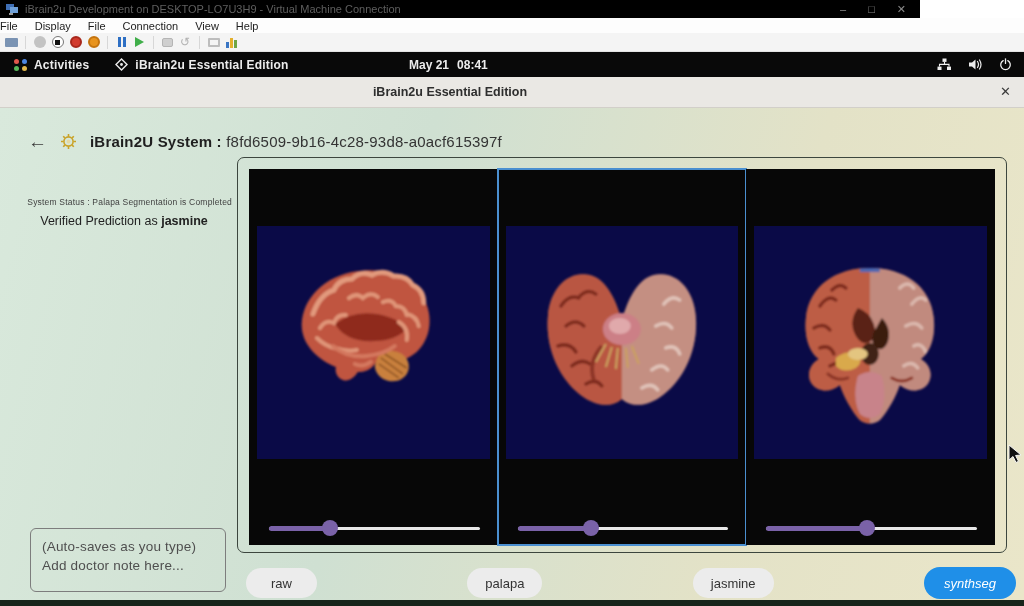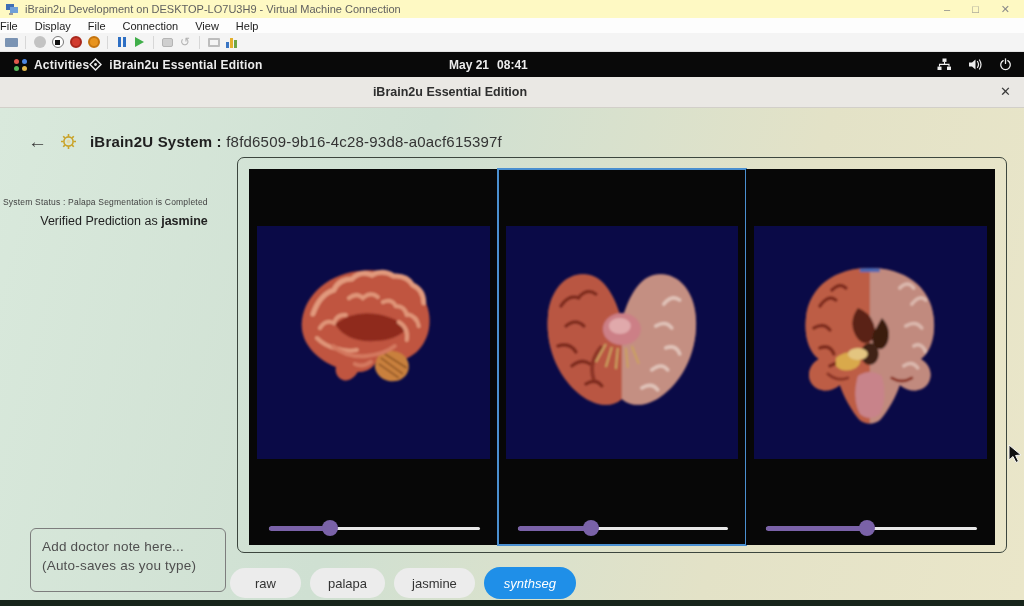--- a/index.html
+++ b/index.html
@@ -1,22 +1,22 @@
 <!DOCTYPE html>
 <html><head>
 <meta charset="utf-8">
 <style>
   * { margin:0; padding:0; box-sizing:border-box; }
   html,body { width:1024px; height:606px; overflow:hidden; }
   body { font-family:"Liberation Sans", sans-serif; }
   .screen { position:relative; width:1024px; height:606px; background:#fff; overflow:hidden; }
 
   
-  .vm-titlebar { position:absolute; top:0; left:0; width:1024px; height:18px;
-    background:#fef9c3; display:flex; align-items:center; padding:0 6px; }
+  .vm-titlebar { position:absolute; top:0; left:0; width:920px; height:18px;
+    background:#000000; display:flex; align-items:center; padding:0 6px; }
   .vm-title { font-size:11px; color:#5f5f5f; margin-left:6px; flex:1; white-space:nowrap; }
   .vm-controls { display:flex; gap:22px; margin-right:8px; }
   .vm-controls span { font-size:11px; color:#8a8a8a; line-height:14px; cursor:default; }
 
   .vm-menubar { position:absolute; top:18px; left:0; width:1024px; height:15px;
     background:#fdfdfd; display:flex; align-items:center; gap:17px; padding-left:0; }
   .vm-menubar span { font-size:11px; color:#1c1c1c; }
 
   .vm-toolbar { position:absolute; top:33px; left:0; width:1024px; height:19px;
     background:#f4f4f4; border-bottom:1px solid #e3e3e3; display:flex; align-items:center;
@@ -37,48 +37,48 @@
   .rev-ic { font-size:12px; color:#b2b2b2; line-height:12px; transform:scaleX(-1); }
   .mon-ic { width:12px; height:9px; border:2px solid #bdbdbd; border-radius:1px; }
   .chart-ic { display:flex; align-items:flex-end; gap:1px; height:11px; }
   .chart-ic i:nth-child(1){ width:3px; height:6px; background:#3a76c4; }
   .chart-ic i:nth-child(2){ width:3px; height:10px; background:#e3b02c; }
   .chart-ic i:nth-child(3){ width:3px; height:8px; background:#6fa544; }
 
   
   .gnome-bar { position:absolute; top:52px; left:0; width:1024px; height:25px;
     background:#090909; color:#ececec; display:flex; align-items:center; }
-  .gb-left { display:flex; align-items:center; padding-left:14px; }
+  .gb-left { display:flex; align-items:center; gap:26px; padding-left:14px; }
   .gb-item { display:flex; align-items:center; gap:7px; font-size:12px; font-weight:700; letter-spacing:.2px; }
   .act-dots { width:13px; height:13px; position:relative; }
   .act-dots i { position:absolute; width:5px; height:5px; border-radius:50%; }
   .act-dots i:nth-child(1){ left:0; top:1px; background:#e2574c; }
   .act-dots i:nth-child(2){ right:0; top:1px; background:#4c86e2; }
   .act-dots i:nth-child(3){ left:0; bottom:0; background:#58b85a; }
   .act-dots i:nth-child(4){ right:0; bottom:0; background:#e2b84c; }
   .gb-clock { position:absolute; left:409px; top:0; height:25px; display:flex; align-items:center;
-    gap:8px; font-size:12px; font-weight:700;margin-left:40px; }
+    gap:8px; font-size:12px; font-weight:700; }
   .gb-right { position:absolute; right:8px; top:0; height:25px; display:flex; align-items:center; gap:16px; padding-right:4px; }
 
   
   .app-titlebar { position:absolute; top:77px; left:0; width:1024px; height:31px;
     background:#eae8e4; border-bottom:1px solid #d2cfc9; }
   .app-title { position:absolute; left:450px; top:8px; transform:translateX(-50%);
     font-size:12.5px; font-weight:700; color:#2e2e2e; }
   .app-close { position:absolute; right:13px; top:7px; font-size:13px; color:#3a3a3a; }
 
   .app-main { position:absolute; top:108px; left:0; width:1024px; height:492px;
     background:linear-gradient(105deg,#d9e9dc 0%,#cfe0d2 38%,#e3e2c7 72%,#eae6c9 100%); }
 
   .display-header { position:absolute; top:24px; left:28px; display:flex; align-items:center; gap:13px; }
   .back-arrow { font-size:19px; color:#3a3a3a; line-height:19px; }
   .hdr-title { font-size:15px; font-weight:800; color:#1f1f1f; letter-spacing:.2px; }
   .hdr-uuid { font-size:15px; color:#333; letter-spacing:.2px; }
 
-  .status-line { position:absolute; top:89px; left:3px; width:220px; text-align:left;
+  .status-line { position:absolute; top:89px; left:12px; width:220px; text-align:right;
     font-size:8.5px; color:#3f3f3f; letter-spacing:.2px; }
   .prediction-line { position:absolute; top:106px; left:14px; width:220px; text-align:center;
     font-size:12.5px; color:#222; }
   .prediction-line b { font-weight:800; }
 
   .note-box { position:absolute; top:420px; left:30px; width:196px; height:64px;
     border:1.5px solid #7d7d7d; border-radius:6px; padding:8px 11px; cursor:text; }
   .note-box div { font-size:13.5px; color:#4f4f4f; line-height:19px; letter-spacing:.2px; }
 
   
@@ -89,22 +89,22 @@
   .image-area { position:absolute; left:8px; right:8px; top:57px; height:233px; background:#0a0a47; }
   .image-area svg { width:100%; height:100%; display:block; }
 
   .slider { position:absolute; left:20px; right:18px; bottom:9px; height:16px; }
   .slider-track { position:absolute; left:0; right:0; top:7px; height:3px; background:#e8e8e8; border-radius:2px; }
   .slider-fill { position:absolute; left:0; top:6px; height:5px; background:#7a62a8; border-radius:3px; }
   .slider-thumb { position:absolute; top:0; width:16px; height:16px; margin-left:-8px;
     border-radius:50%; background:#7a62a8; }
 
   
-  .mode-row { position:absolute; top:460px; left:230px; width:770px; display:flex;
-    justify-content:flex-start; gap:9px; }
+  .mode-row { position:absolute; top:460px; left:246px; width:770px; display:flex;
+    justify-content:space-between; gap:25px; }
   .mode-btn { min-width:71px; height:30px; border-radius:16px; background:#ececec;
     display:flex; align-items:center; justify-content:center; font-size:13px; color:#333;
     padding:0 18px; cursor:pointer; }
   .mode-btn.active { background:#1f8fe8; color:#fff; height:32px; margin-top:-1px; padding:0 20px;font-style:italic; }
 
   .bottom-strip { position:absolute; top:600px; left:0; width:1024px; height:6px; background:#17251b; }
 
   .cursor { position:absolute; left:1008px; top:444px; width:14px; height:20px; }
 </style>
 </head>
@@ -244,22 +244,22 @@
         <span class="hdr-uuid">f8fd6509-9b16-4c28-93d8-a0acf615397f</span>
       </span>
     </div>
 
     <div class="status-line">System Status : Palapa Segmentation is Completed</div>
     <div class="prediction-line">
       <span>Verified Prediction as </span><b>jasmine</b>
     </div>
 
     <div class="note-box">
+      <div>(Auto-saves as you type)</div>
       <div>Add doctor note here...</div>
-      <div>(Auto-saves as you type)</div>
     </div>
 
     <div class="viewer-panel">
 
       <div class="view-col">
         <div class="image-area">
           <svg viewBox="0 0 233 233">
             <defs>
                 <filter id="soft1">
                   <feGaussianBlur stdDeviation="1.1"></feGaussianBlur>

